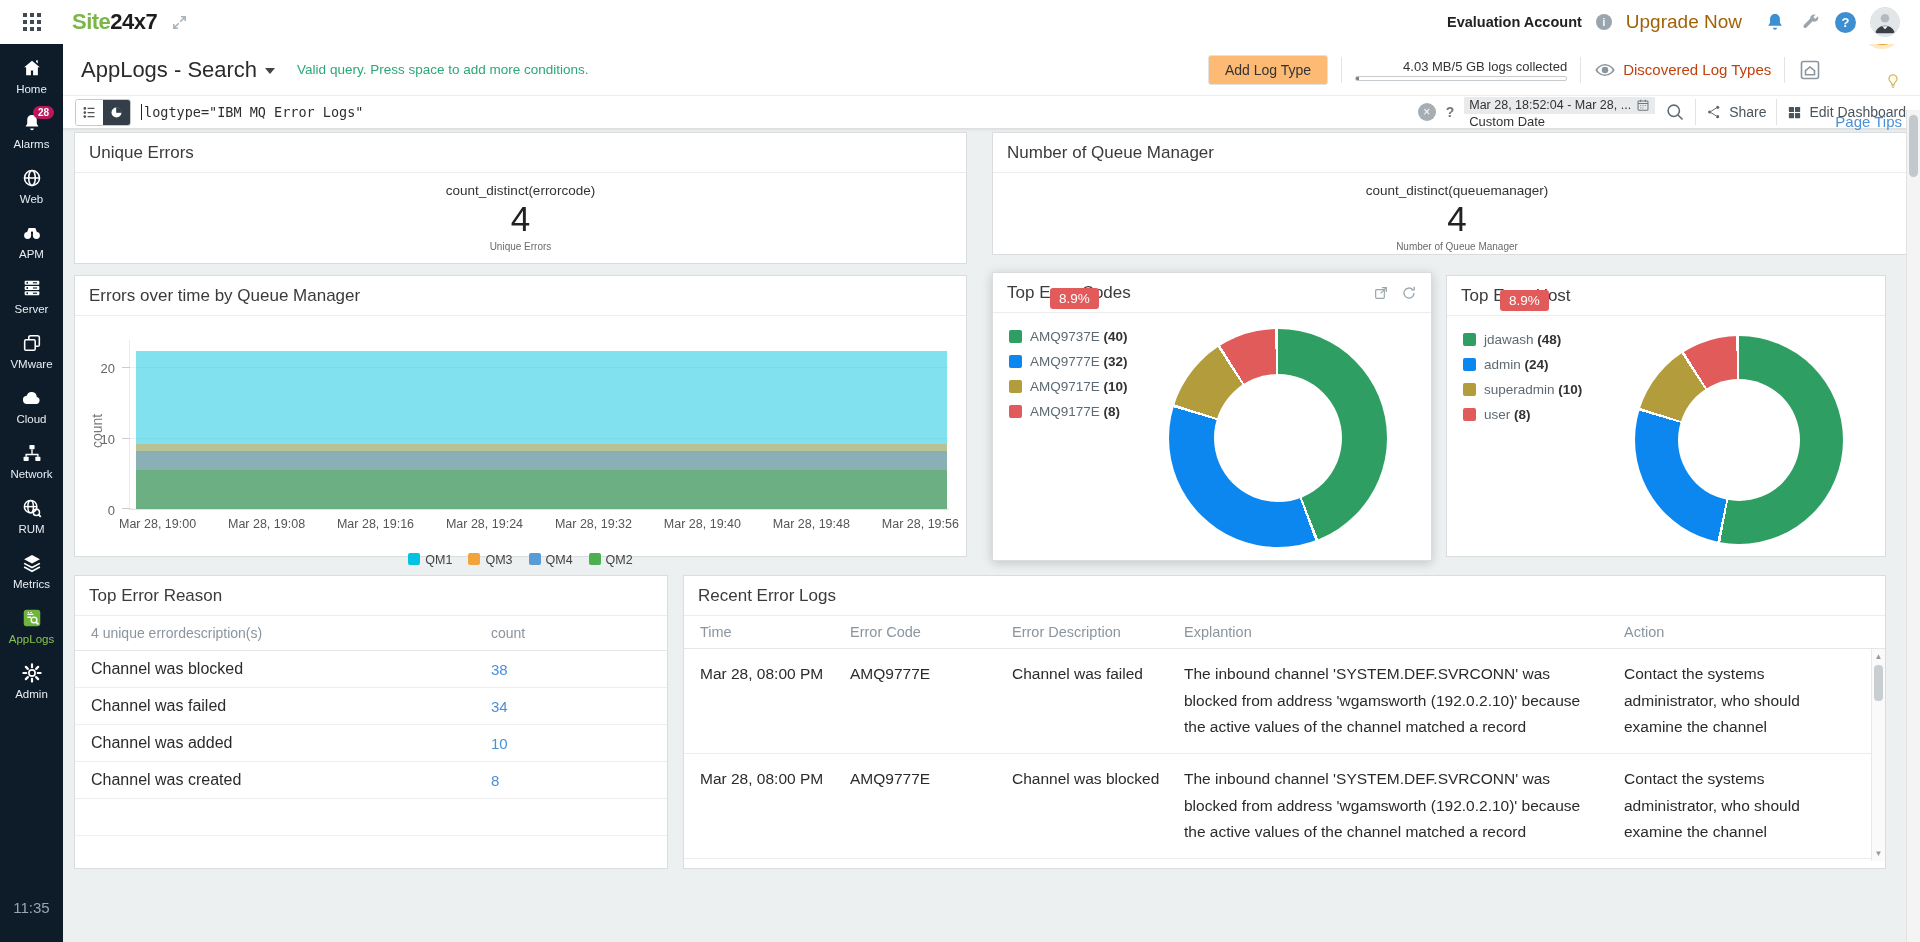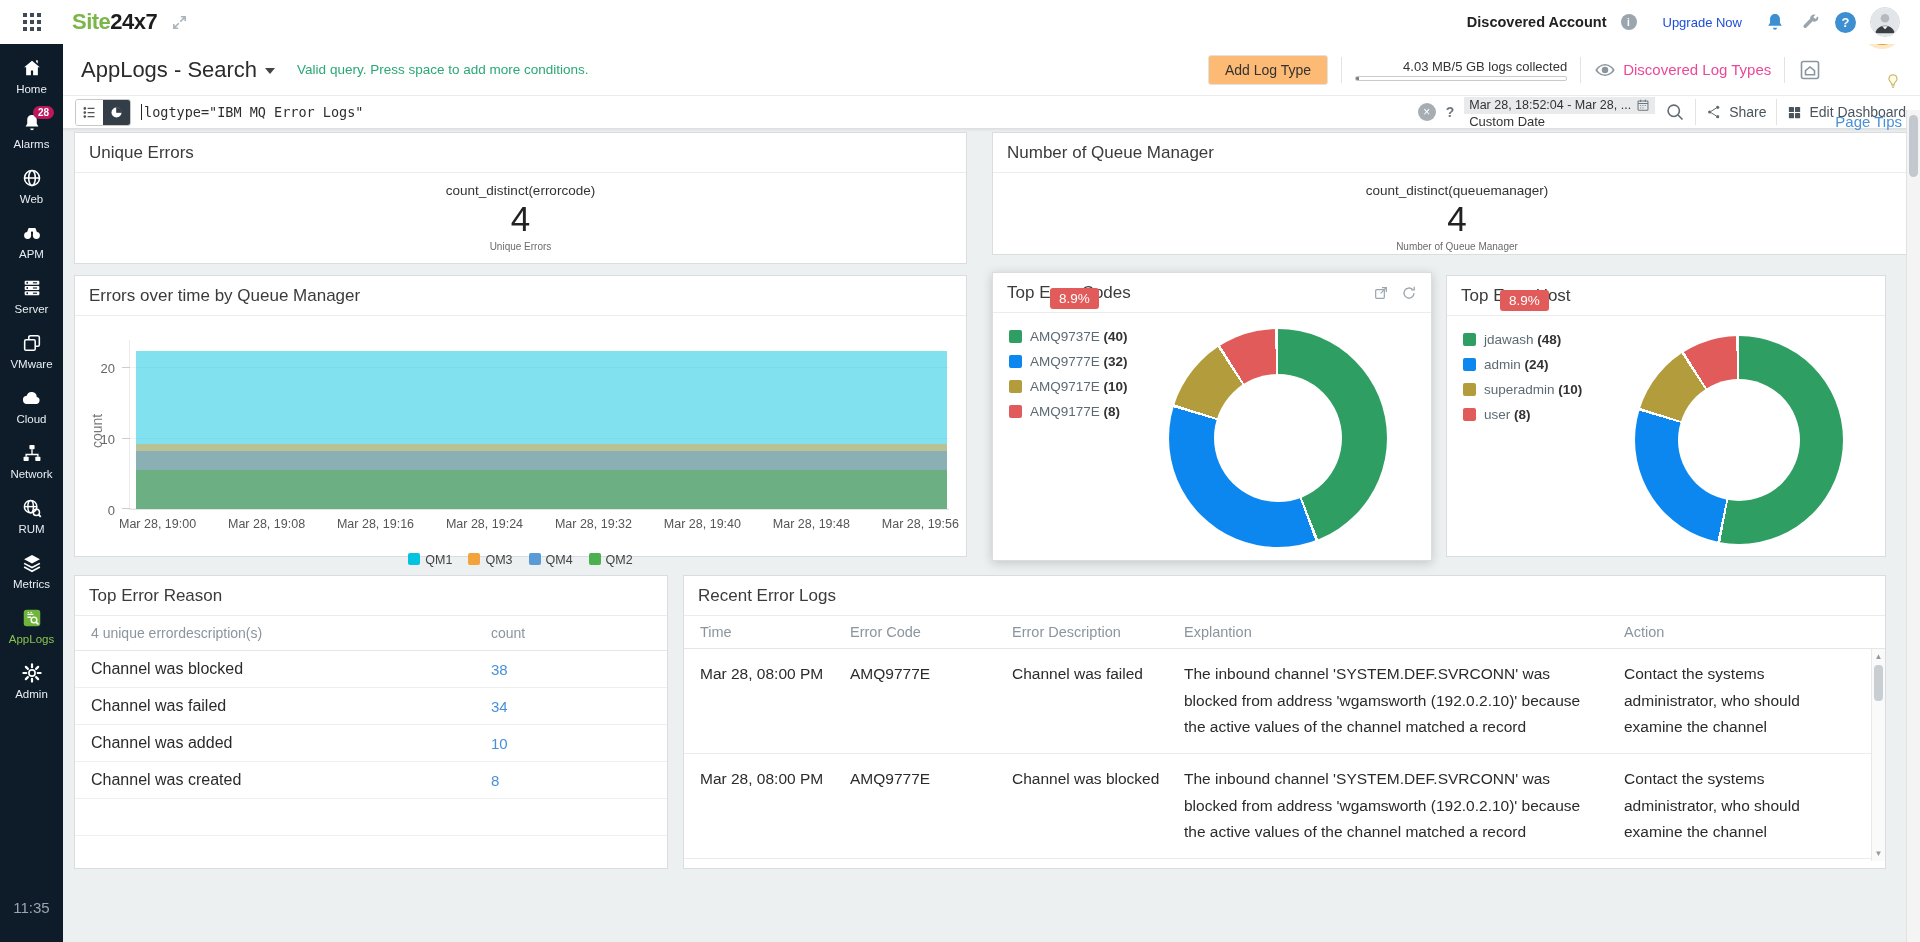--- a/index.html
+++ b/index.html
@@ -11,21 +11,21 @@
   .topbar{position:absolute;top:0;left:0;right:0;height:44px;background:#fff;display:flex;align-items:center;z-index:6;}
   .grid-btn{margin-left:22px;cursor:pointer;}
   .logo{margin-left:30px;font-size:22px;font-weight:800;letter-spacing:-.5px;cursor:pointer;}
   .lg-green{color:#7ab648;}
   .lg-dark{color:#1d1d1d;}
   .expand-ic{margin-left:14px;cursor:pointer;}
   .tb-right{margin-left:auto;display:flex;align-items:center;margin-right:20px;gap:14px;}
   .acct{font-size:14.5px;font-weight:700;color:#222;}
   .info-ic{width:16px;height:16px;border-radius:50%;background:#9aa5ad;color:#fff;font-size:10px;display:flex;align-items:center;justify-content:center;font-weight:700;cursor:pointer;}
   .info-ic::after{content:"i";}
-  .upgrade{font-size:13px;color:#1d4ed8;cursor:pointer;text-decoration:none;margin-left:12px;}
+  .upgrade{font-size:19px;color:#a16207;cursor:pointer;text-decoration:none;}
   .help-ic{width:21px;height:21px;border-radius:50%;background:#3d8fd1;color:#fff;font-weight:700;font-size:13px;display:flex;align-items:center;justify-content:center;cursor:pointer;}
   .help-ic::after{content:"?";}
   .avatar{width:30px;height:30px;border-radius:50%;overflow:hidden;cursor:pointer;border:1px solid #d7dbde;}
 
   
   .sidebar{position:absolute;top:44px;left:0;bottom:0;width:63px;background:#0e1c2a;z-index:5;display:flex;flex-direction:column;align-items:center;padding-top:4px;}
   .sb-item{width:100%;padding:9px 0 8px;display:flex;flex-direction:column;align-items:center;cursor:pointer;position:relative;}
   .sb-lb{font-size:11.5px;color:#e8edf2;margin-top:4px;}
   .sb-item.active .sb-lb{color:#8bc34a;}
   .sb-badge{position:absolute;top:3px;left:33px;background:#be185d;color:#fff;font-size:10px;font-weight:700;padding:1px 5px;border-radius:8px;}
@@ -36,21 +36,21 @@
   .page-title{font-size:22px;color:#2b2b2b;cursor:pointer;display:flex;align-items:center;gap:8px;}
   .caret{width:0;height:0;border-left:5px solid transparent;border-right:5px solid transparent;border-top:6px solid #444;margin-top:3px;}
   .status-msg{font-size:13.5px;color:#2aa876;margin-left:22px;}
   .h2-right{margin-left:auto;display:flex;align-items:center;gap:13px;}
   .btn-gray{background:#fdba74;border:1px solid #e2e2e2;border-radius:3px;font-size:14px;color:#333;padding:6px 16px;cursor:pointer;font-family:inherit;}
   .vdiv{width:1px;height:26px;background:#e3e3e3;}
   .usage{display:flex;flex-direction:column;align-items:flex-end;width:212px;}
   .usage-label{font-size:13px;color:#333;}
   .usage-track{width:100%;height:5px;border:1px solid #c6cbcf;border-radius:2px;margin-top:2px;background:#fff;position:relative;overflow:hidden;}
   .usage-fill{position:absolute;left:0;top:0;bottom:0;background:#7a8288;}
-  .linkish{display:flex;align-items:center;gap:7px;font-size:15px;color:#ec4899;cursor:pointer;}
+  .linkish{display:flex;align-items:center;gap:7px;font-size:15px;color:#c2410c;cursor:pointer;}
   .icbtn{cursor:pointer;display:flex;align-items:center;}
   .tips-wrap{display:flex;align-items:flex-end;gap:23px;cursor:pointer;flex-direction:column;}
   .tips-glow{width:40px;height:40px;border-radius:50%;background:rgba(245,166,35,.25);display:flex;align-items:center;justify-content:center;}
   .tips-circle{width:31px;height:31px;border-radius:50%;background:#f29d25;display:flex;align-items:center;justify-content:center;}
   .tips-label{font-size:15px;color:#4a90d9;}
 
   
   .querybar{position:absolute;top:96px;left:63px;right:0;height:33px;background:#fff;border-bottom:1px solid #dfdfdf;box-shadow:0 1px 3px rgba(0,0,0,.07);display:flex;align-items:center;z-index:3;}
   .qtype{display:flex;border:1px solid #c9c9c9;border-radius:3px;overflow:hidden;margin-left:12px;}
   .qa{width:27px;height:25px;display:flex;align-items:center;justify-content:center;background:#fff;cursor:pointer;}
@@ -156,21 +156,21 @@
       </svg>
   </div>
   <div class="logo"><span class="lg-green">Site</span><span class="lg-dark">24x7</span></div>
   <span class="expand-ic">
     <svg width="17" height="17" viewBox="0 0 24 24" fill="none" stroke="#aab3ba" stroke-width="2.2">
         <path d="M14 4h6v6M20 4l-7 7"></path>
         <path d="M10 20H4v-6M4 20l7-7"></path>
       </svg>
   </span>
   <div class="tb-right">
-    <span class="acct">Discovered Account</span>
+    <span class="acct">Evaluation Account</span>
     <span class="info-ic"></span>
     <a class="upgrade">Upgrade Now</a>
     <span class="icbtn" style="margin-left:8px;">
       <svg width="22" height="22" viewBox="0 0 24 24">
           <path d="M12 3.2c-3.1 0-5.4 2.3-5.4 5.4v4.3L4.6 16h14.8l-2-3.1V8.6c0-3.1-2.3-5.4-5.4-5.4z" fill="#3d8fd1"></path>
           <path d="M9.8 18.2a2.2 2.2 0 0 0 4.4 0z" fill="#3d8fd1"></path>
         </svg>
     </span>
     <span class="icbtn">
       <svg width="21" height="21" viewBox="0 0 24 24">

